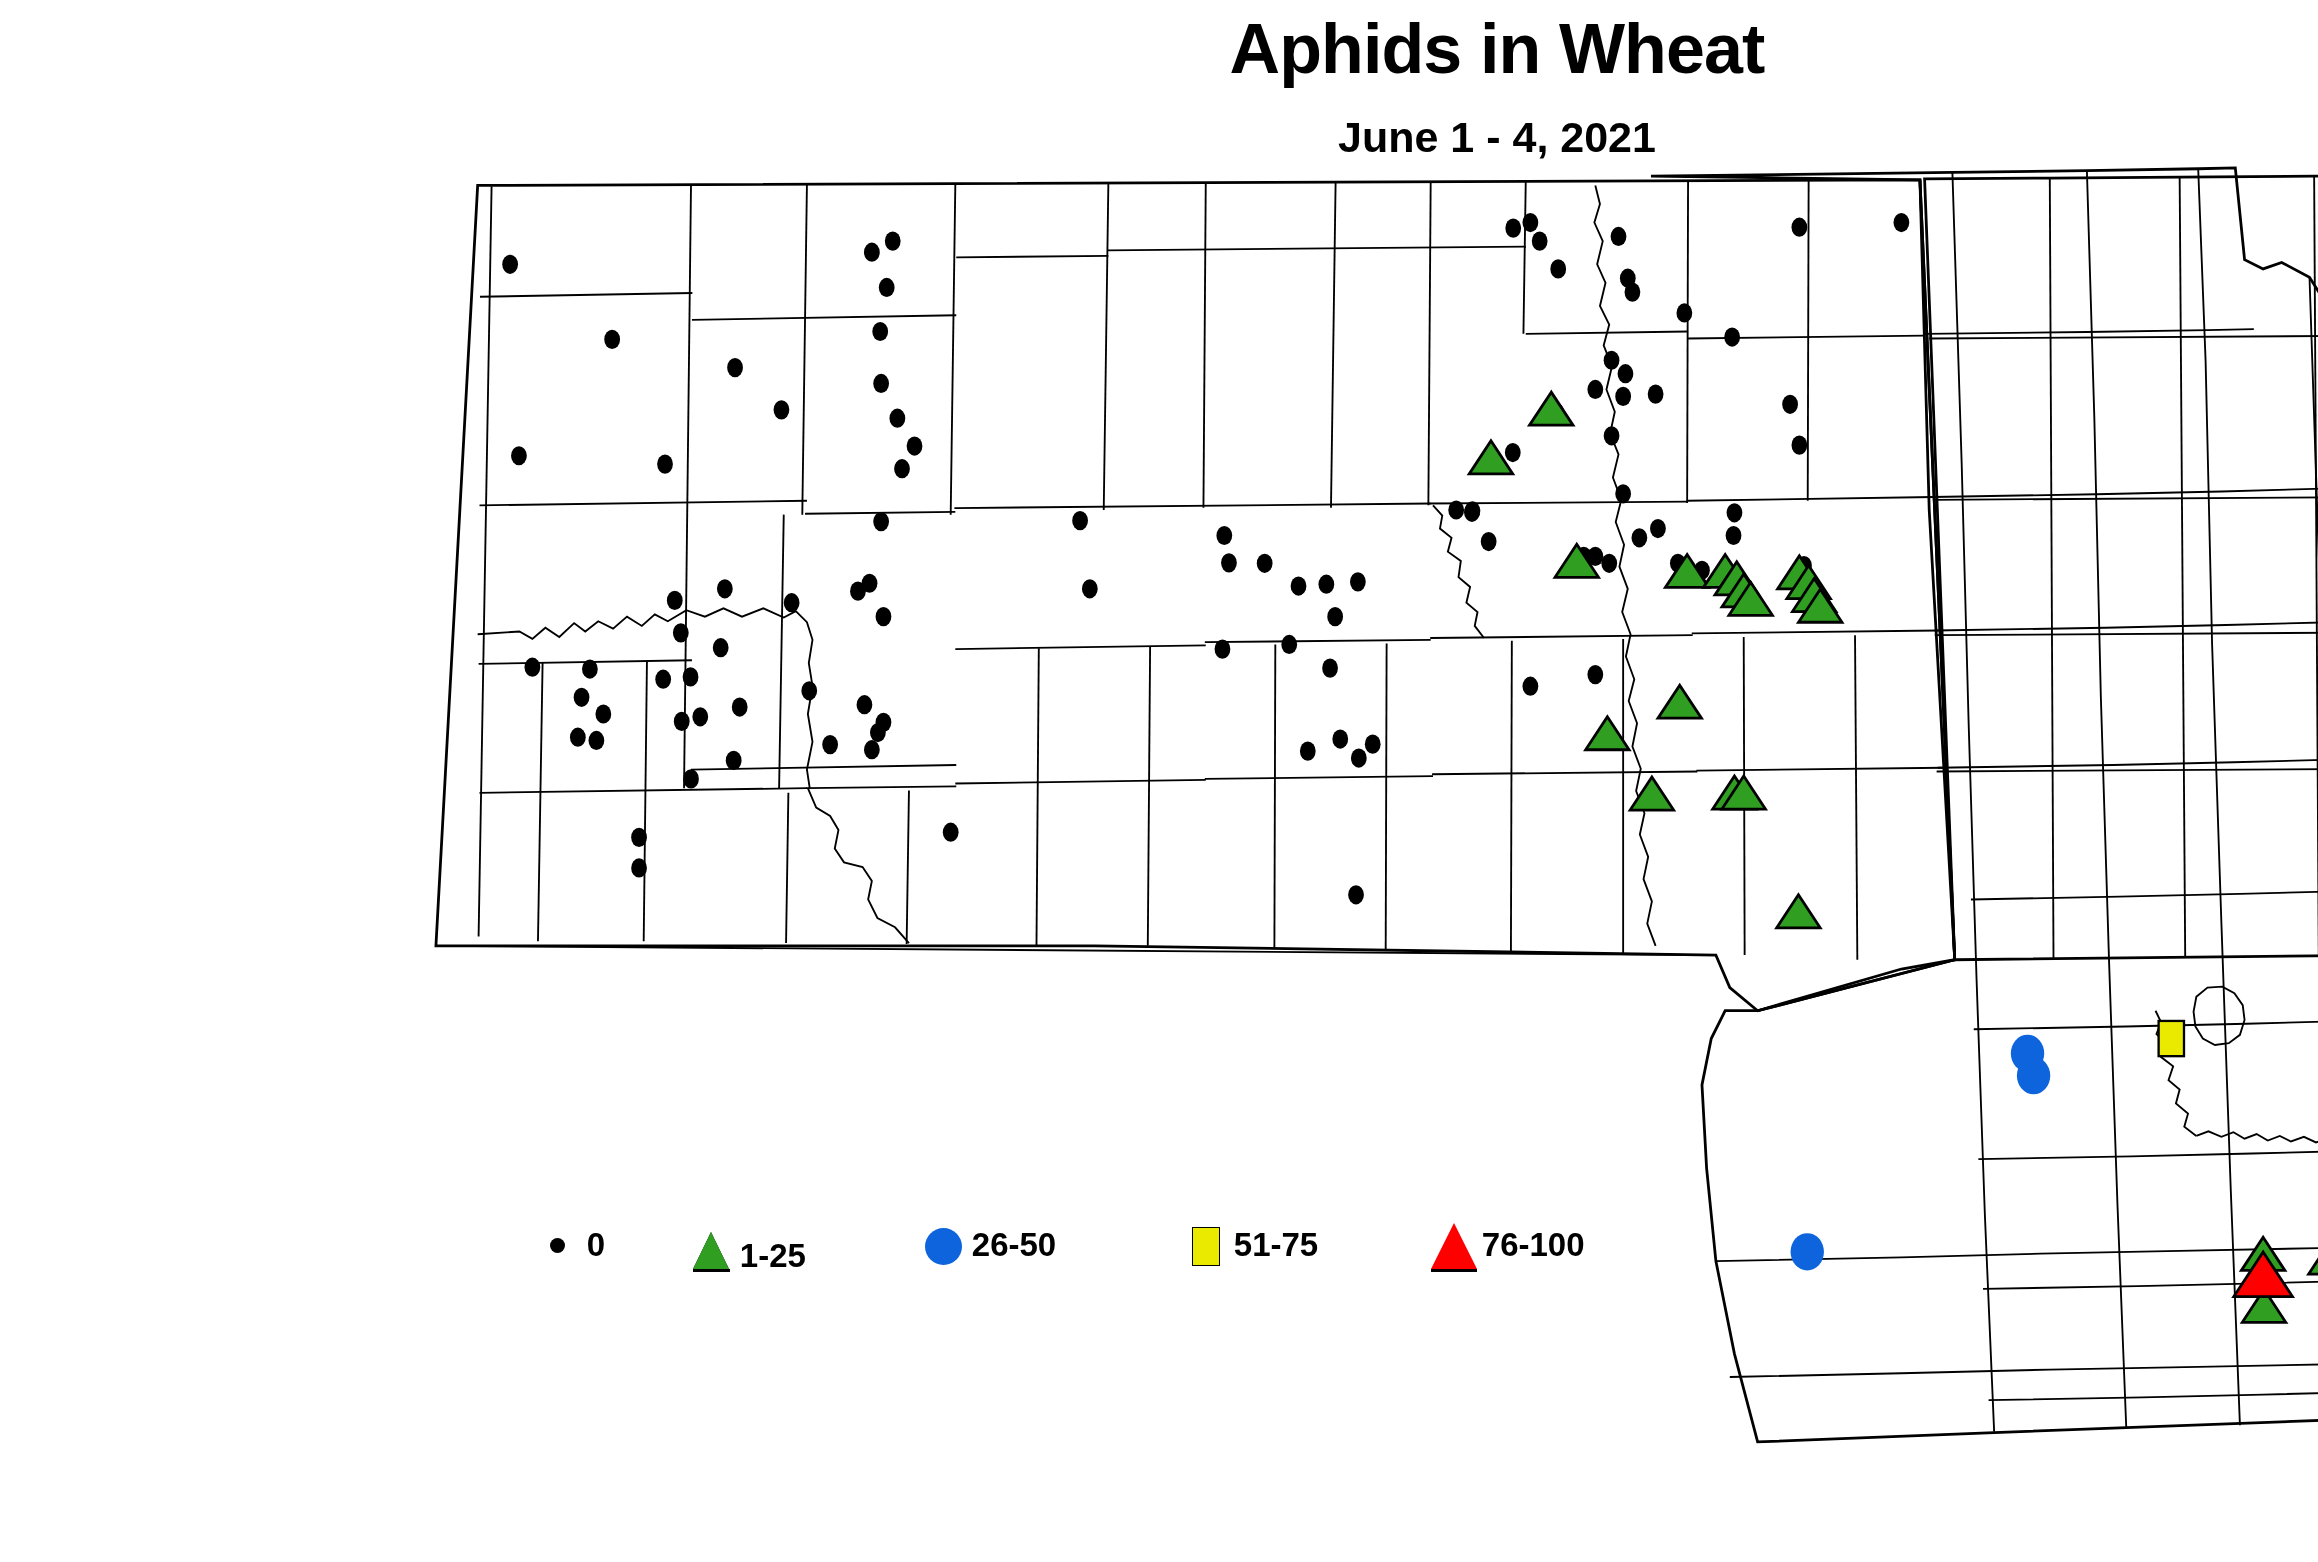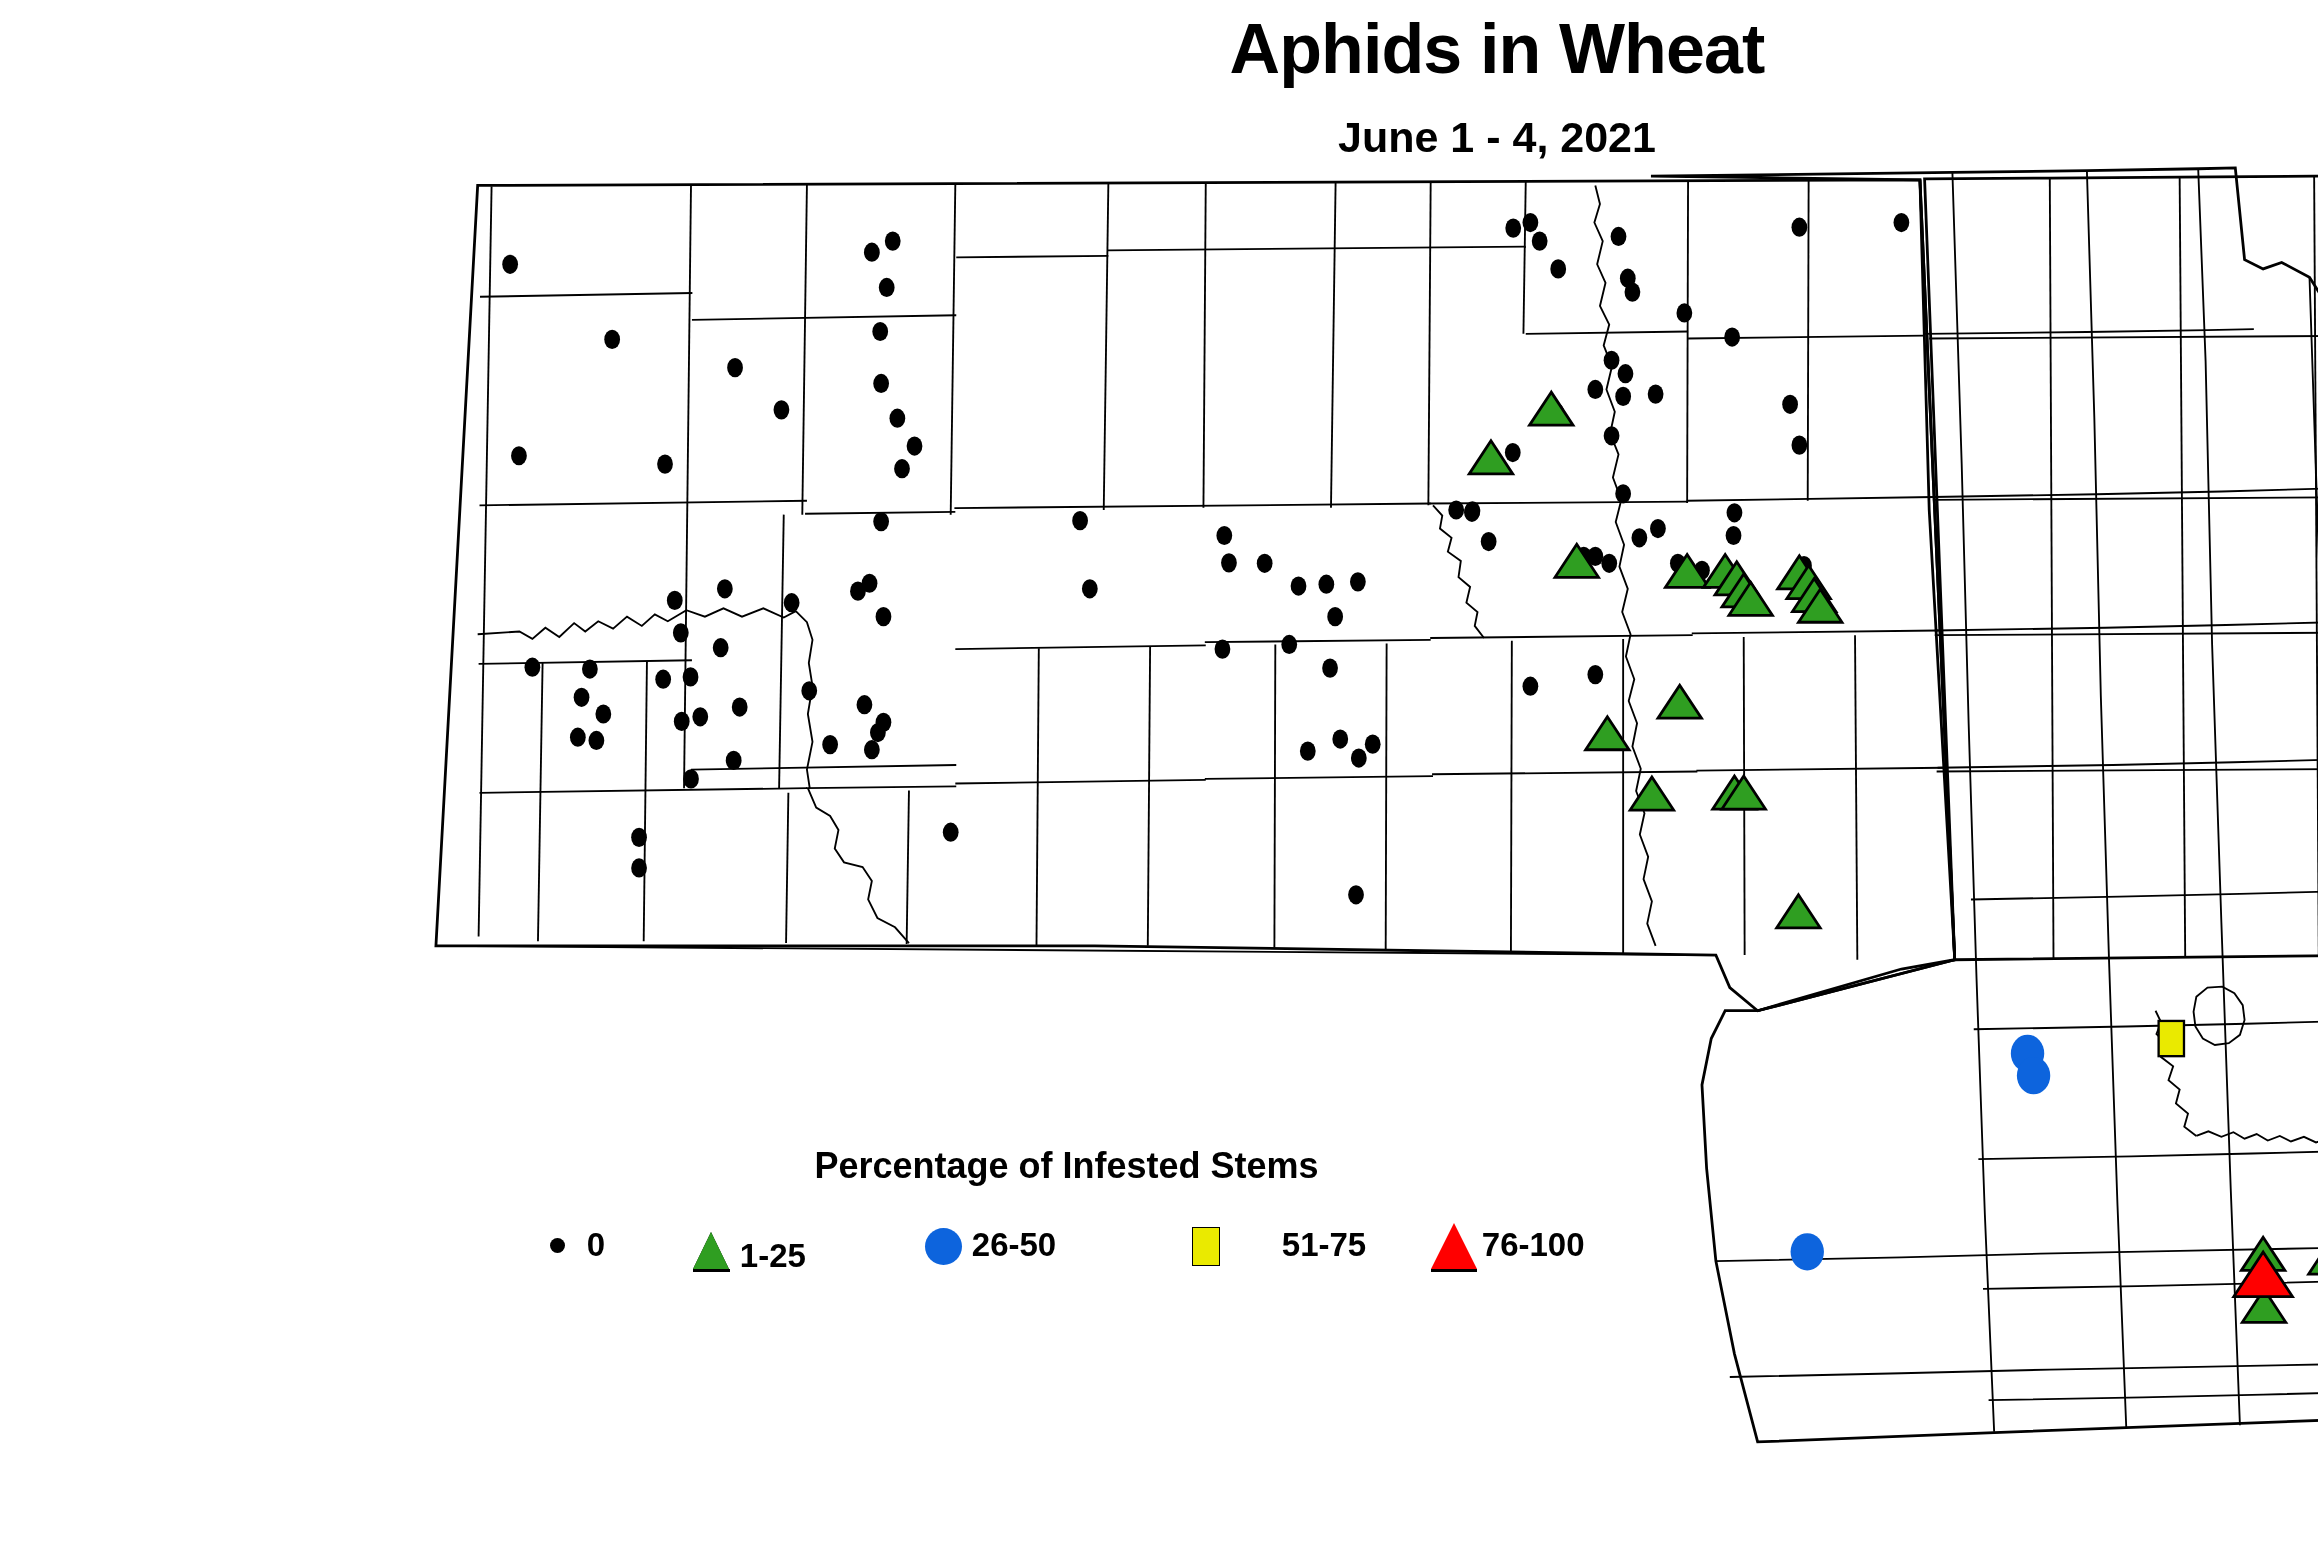--- a/index.html
+++ b/index.html
@@ -434,21 +434,20 @@
           <ellipse cx="3897" cy="2700" rx="36" ry="40.32000000000001" fill="#0d64dd" stroke="none"></ellipse>
           <rect x="4654.64" y="2202" width="54.72" height="76" fill="#eaea00" stroke="#000000" stroke-width="5"></rect>
           <rect x="5358.64" y="2982" width="54.72" height="76" fill="#eaea00" stroke="#000000" stroke-width="5"></rect>
           <polygon points="4880,2700.418 4816.76,2796.518 4943.24,2796.518" fill="#ff0000" stroke="#000000" stroke-width="6"></polygon>
         </g>
 
     </svg>
   </div>
 
   <div class="legend">
-    <div class="legend-title">Percentage of Infested Stems</div>
     <div class="legend-row">
 
       <div class="legend-item" style="left:0px;">
         <span class="legend-sym">
             <i class="sym-dot"></i>
           </span>
         <span class="legend-lab">0</span>
       </div>
 
       <div class="legend-item" style="left:153px;align-items:flex-end;">
@@ -458,21 +457,21 @@
         <span class="legend-lab">1-25</span>
       </div>
 
       <div class="legend-item" style="left:385px;">
         <span class="legend-sym">
             <i class="sym-circ-blue"></i>
           </span>
         <span class="legend-lab">26-50</span>
       </div>
 
-      <div class="legend-item" style="left:647px;gap:48px;">
+      <div class="legend-item" style="left:647px;">
         <span class="legend-sym">
             <i class="sym-sq-yellow"></i>
           </span>
         <span class="legend-lab">51-75</span>
       </div>
 
       <div class="legend-item" style="left:895px;">
         <span class="legend-sym">
             <i class="sym-tri-red"></i>
           </span>

